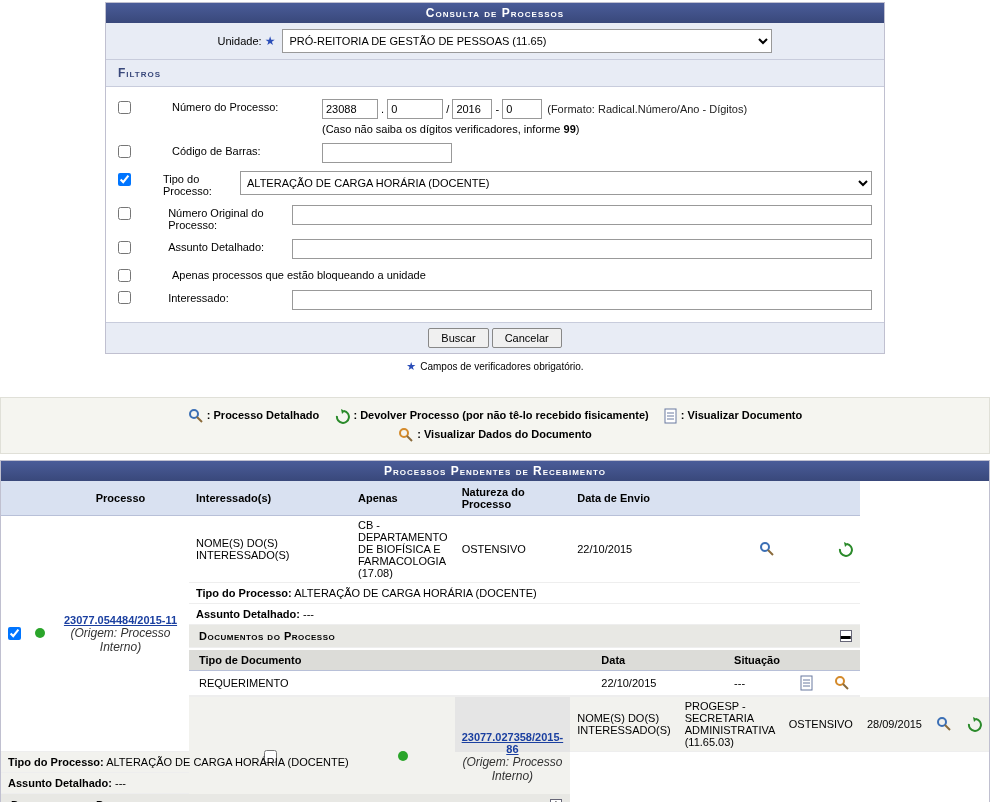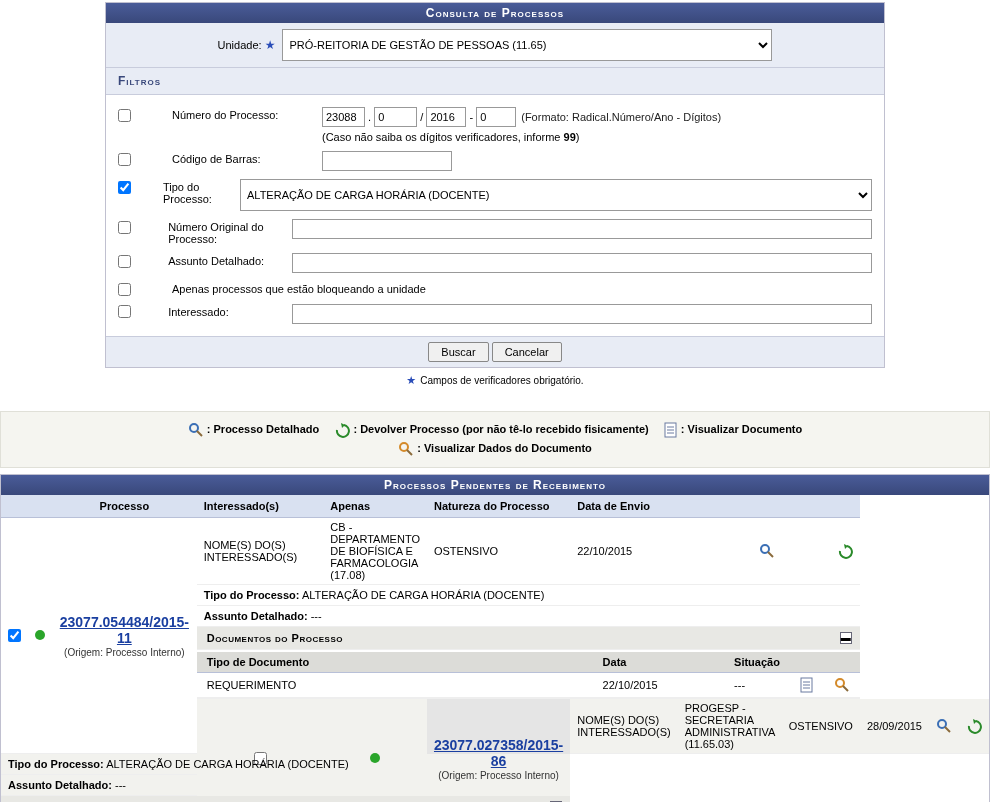--- a/index.html
+++ b/index.html
@@ -13,24 +13,24 @@
 .sub-header { background: #e8ecf5; padding: 6px 10px; border-bottom: 1px solid #c8ccdc; }
 .filtros-header { background: #e8ecf5; color: #39487b; font-weight: bold; font-variant: small-caps; letter-spacing: 1px; padding: 6px 12px; border-bottom: 1px solid #c8ccdc; font-size: 12px; }
 
 .form-body { padding: 8px 12px; }
 .form-row { display: flex; align-items: flex-start; padding: 4px 0; }
 .form-row .chk { width: 22px; padding-top: 1px; }
 .form-row .lbl { width: 150px; padding-top: 2px; margin-left: 32px; }
 .form-row .fld { flex: 1; }
 
 input[type="text"] { border: 1px solid #999; padding: 2px 3px; font-size: 11px; height: 20px; font-family: inherit; }
-select { border: 1px solid #999; padding: 1px 2px; font-size: 11px; height: 32px; font-family: inherit; background: #fff; }
+select { border: 1px solid #999; padding: 1px 2px; font-size: 11px; height: 24px; font-family: inherit; background: #fff; }
 input[type="checkbox"] { vertical-align: middle; }
 
-.w60 { width: 43px; }
+.w60 { width: 56px; }
 .w40 { width: 40px; }
 .w130 { width: 130px; }
 .w-long { width: 580px; }
 .w-unidade { width: 490px; }
 .w-tipo { width: 632px; }
 
 .hint { font-size: 11px; color: #222; margin-left: 2px; }
 .note { text-align: center; font-size: 10px; padding: 4px; }
 .star-note::before { content: "★"; color: #2a4db8; margin-right: 4px; font-size: 11px; }
 .star-ico::before { content: "★"; color: #2a4db8; margin-right: 4px; font-size: 12px; }
@@ -42,22 +42,22 @@
 .legend-box .row { display: inline; white-space: nowrap; margin: 8px 6px; }
 .legend-box b { font-weight: bold; }
 
 .tbl { width: 100%; border-collapse: collapse; font-size: 11px; }
 .tbl th { background: #d9e1f1; font-weight: bold; text-align: left; padding: 5px 7px; border-bottom: 1px solid #b8c0d8; }
 .tbl th.center { text-align: center; }
 .tbl td { padding: 3px 7px; vertical-align: middle; border-bottom: 1px solid #eee; }
 .tbl tr.row-a td { background: #fff; }
 .tbl tr.row-b td { background: #f2f2ee; }
 
-.proc-num { color: #1a3fa0; font-weight: bold; font-size: 14px; }
-.proc-origin { color: #333; font-size: 10px; }
+.proc-num { color: #1a3fa0; font-weight: bold; font-size: 11px; }
+.proc-origin { color: #333; font-size: 12px; font-style: italic; }
 
 .dot-green { display: inline-block; width: 10px; height: 10px; border-radius: 50%; background: #2aa52a; }
 
 .tipo-row td, .assunto-row td { background: inherit; font-size: 11px; padding: 4px 7px; }
 .tipo-row b, .assunto-row b { font-weight: bold; }
 
 .docs-header { font-variant: small-caps; font-weight: bold; background: #e8e8e4; padding: 5px 10px; letter-spacing: 0.5px; position: relative; }
 .docs-header .toggle { position: absolute; right: 8px; top: 5px; width: 12px; height: 12px; border: 1px solid #667; display: inline-flex; align-items: center; justify-content: center; font-size: 10px; line-height: 1; background: #fff; cursor: pointer; }
 
 .docs-table { width: 100%; border-collapse: collapse; font-size: 11px; margin-top: 2px; }

